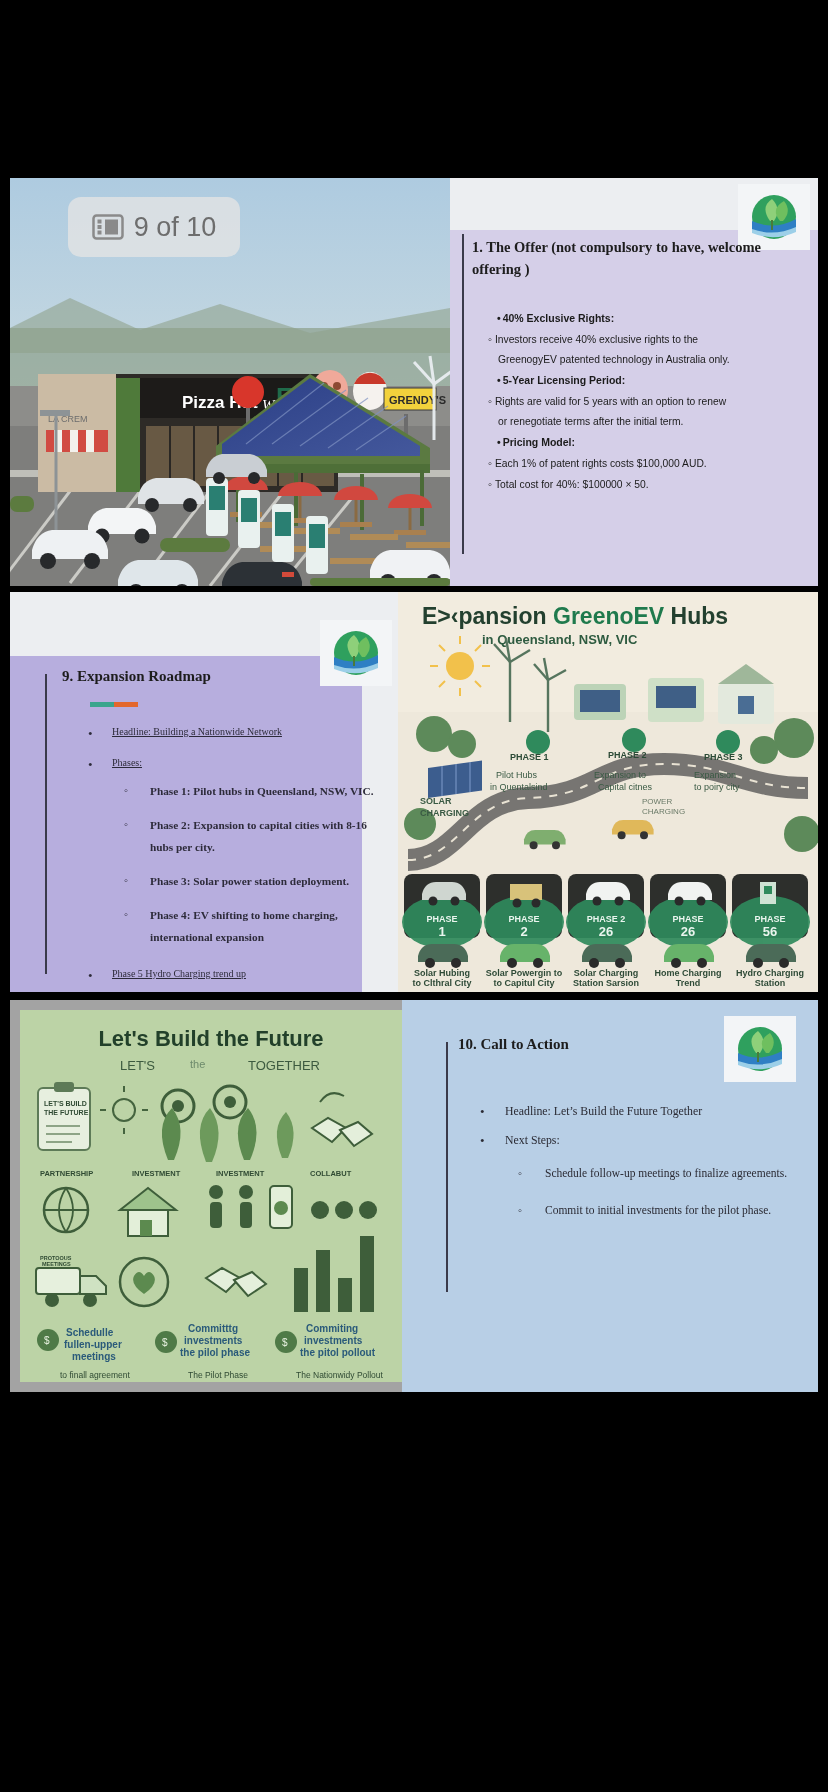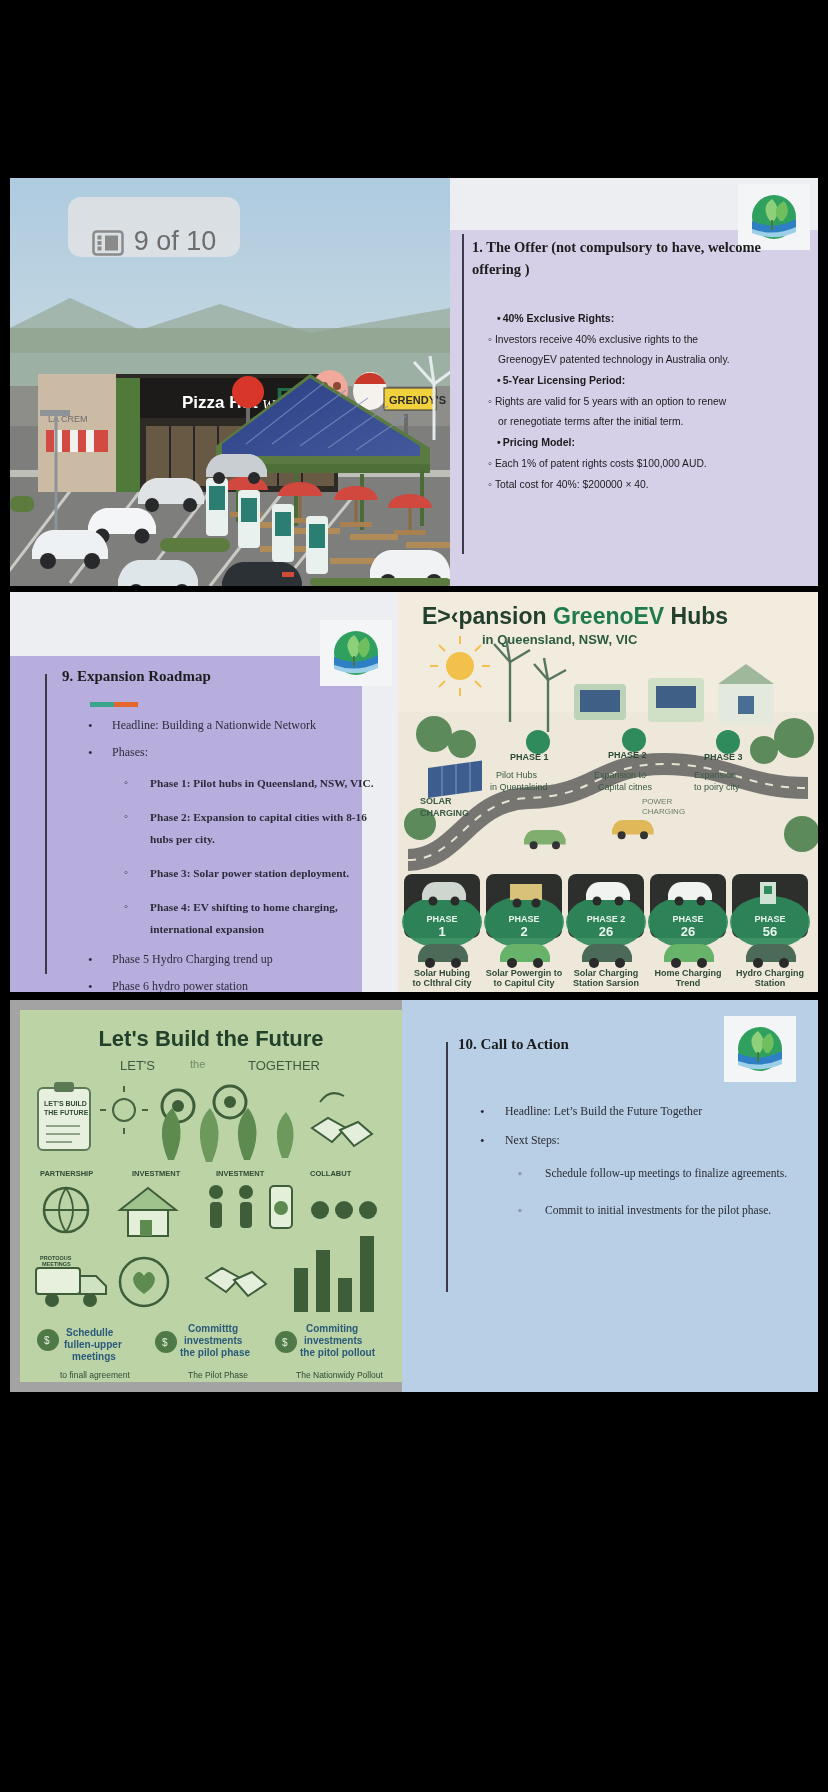--- a/index.html
+++ b/index.html
@@ -33,21 +33,21 @@
   #s2-left{left:0;top:8px;width:352px;height:100%;}
   #s2-purple{position:absolute;left:0;top:56px;right:0;bottom:0;background:#b7aede;}
   #s2-logo{position:absolute;left:310px;top:20px;width:72px;height:66px;background:#f3f5f7;
            display:flex;align-items:center;justify-content:center;z-index:3;}
   #s2-rule{position:absolute;left:35px;top:74px;width:2px;height:300px;background:#3a3a4a;}
   #s2-title{position:absolute;left:52px;top:68px;font-size:15px;}
   #s2-accent{position:absolute;left:80px;top:102px;width:48px;height:5px;display:flex;}
   #s2-accent i{flex:1;display:block;}
   .ul-serif{position:absolute;left:60px;top:106px;width:310px;
             font-family:"Liberation Serif",serif;color:#2d2b3a;}
-  .ul-serif .li1{font-size:12px;padding-left:42px;position:relative;margin-top:12px;}
+  .ul-serif .li1{font-size:10px;padding-left:42px;position:relative;margin-top:20px;text-decoration:underline;}
   .ul-serif .li1::before{content:"\2022";position:absolute;left:18px;font-size:13px;}
   .ul-serif .li2{font-size:11.3px;padding-left:80px;position:relative;margin-top:12px;line-height:1.95;font-weight:bold;}
   .ul-serif .li2::before{content:"\25E6";position:absolute;left:54px;font-size:11px;}
   #s2-right{left:388px;top:0;right:0;bottom:0;overflow:hidden;}
 
   
   #slide3{top:1000px;height:392px;background:#a3a3a3;}
   #s3-left{left:10px;top:10px;width:382px;height:372px;overflow:hidden;}
   #s3-right{left:392px;top:0;right:0;bottom:0;background:#b8cfe6;}
   #s3-logo{position:absolute;right:22px;top:16px;width:72px;height:66px;background:#f3f5f7;
@@ -56,21 +56,21 @@
   #s3-title{position:absolute;left:448px;top:36px;font-size:15px;}
   #s3-list{position:absolute;left:450px;top:90px;width:330px;
            font-family:"Liberation Serif",serif;color:#2a2a33;}
   #s3-list .li1{font-size:11.8px;padding-left:45px;position:relative;margin-top:14px;}
   #s3-list .li1::before{content:"\2022";position:absolute;left:20px;font-size:13px;}
   #s3-list .li2{font-size:11.5px;padding-left:85px;position:relative;margin-top:14px;line-height:2;}
   #s3-list .li2::before{content:"\25E6";position:absolute;left:58px;font-size:11px;}
 
   
   #pagecount{position:absolute;left:68px;top:197px;width:172px;height:60px;border-radius:13px;
-             background:rgba(228,228,228,.78);display:flex;align-items:flex-end;
+             background:rgba(228,228,228,.78);display:flex;align-items:center;
              justify-content:center;gap:10px;z-index:40;}
   #pagecount .lbl{font-family:"Liberation Sans",sans-serif;font-size:27px;color:#6d6d6d;}
 
   
   .art{position:absolute;inset:0;}
 </style>
 </head>
 <body>
 
 <div class="screen">
@@ -293,21 +293,21 @@
       <div class="title-serif" id="s1-title">1. The Offer (not compulsory to have, welcome offering )</div>
       <div class="blist" id="s1-bullets" style="left:38px;top:125px;width:300px;">
           <div class="bl-head dot-f">40% Exclusive Rights:</div>
           <div class="bl-sub dot-o">Investors receive 40% exclusive rights to the</div>
           <div class="bl-cont">GreenogyEV patented technology in Australia only.</div>
           <div class="bl-head dot-f">5-Year Licensing Period:</div>
           <div class="bl-sub dot-o">Rights are valid for 5 years with an option to renew</div>
           <div class="bl-cont">or renegotiate terms after the initial term.</div>
           <div class="bl-head dot-f">Pricing Model:</div>
           <div class="bl-sub dot-o">Each 1% of patent rights costs $100,000 AUD.</div>
-          <div class="bl-sub dot-o">Total cost for 40%: $200000 × 40.</div>
+          <div class="bl-sub dot-o">Total cost for 40%: $100000 × 50.</div>
         </div>
     </div>
   </div>
 
   <div class="slide" id="slide2">
 
     <div class="pane-left" id="s2-left">
       <div id="s2-purple"></div>
       <div id="s2-logo">
         <svg width="56" height="52" viewBox="0 0 56 52">

